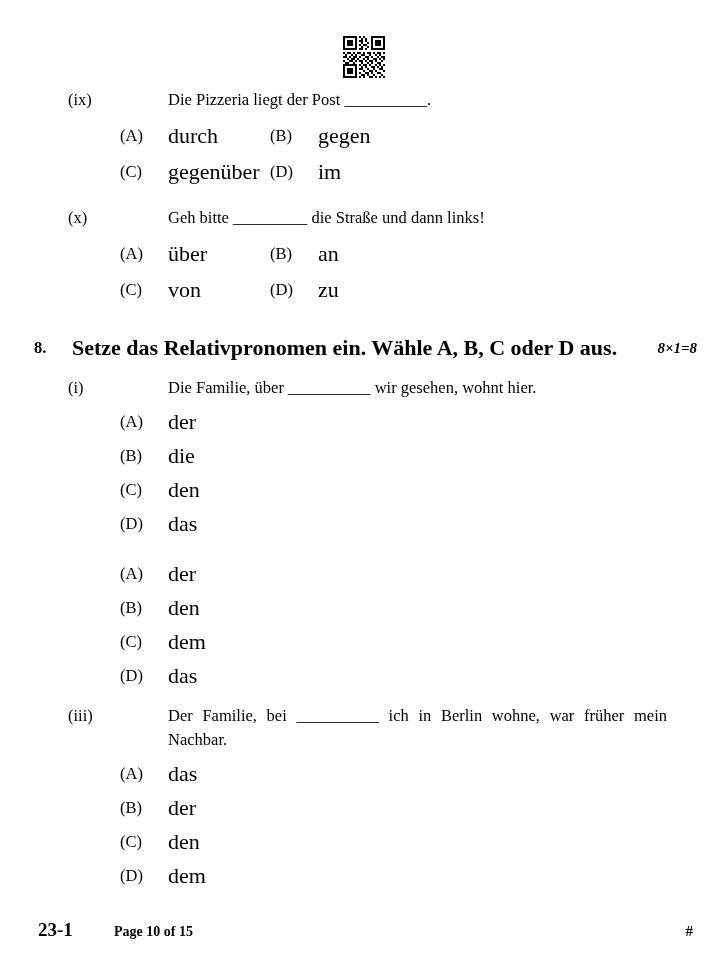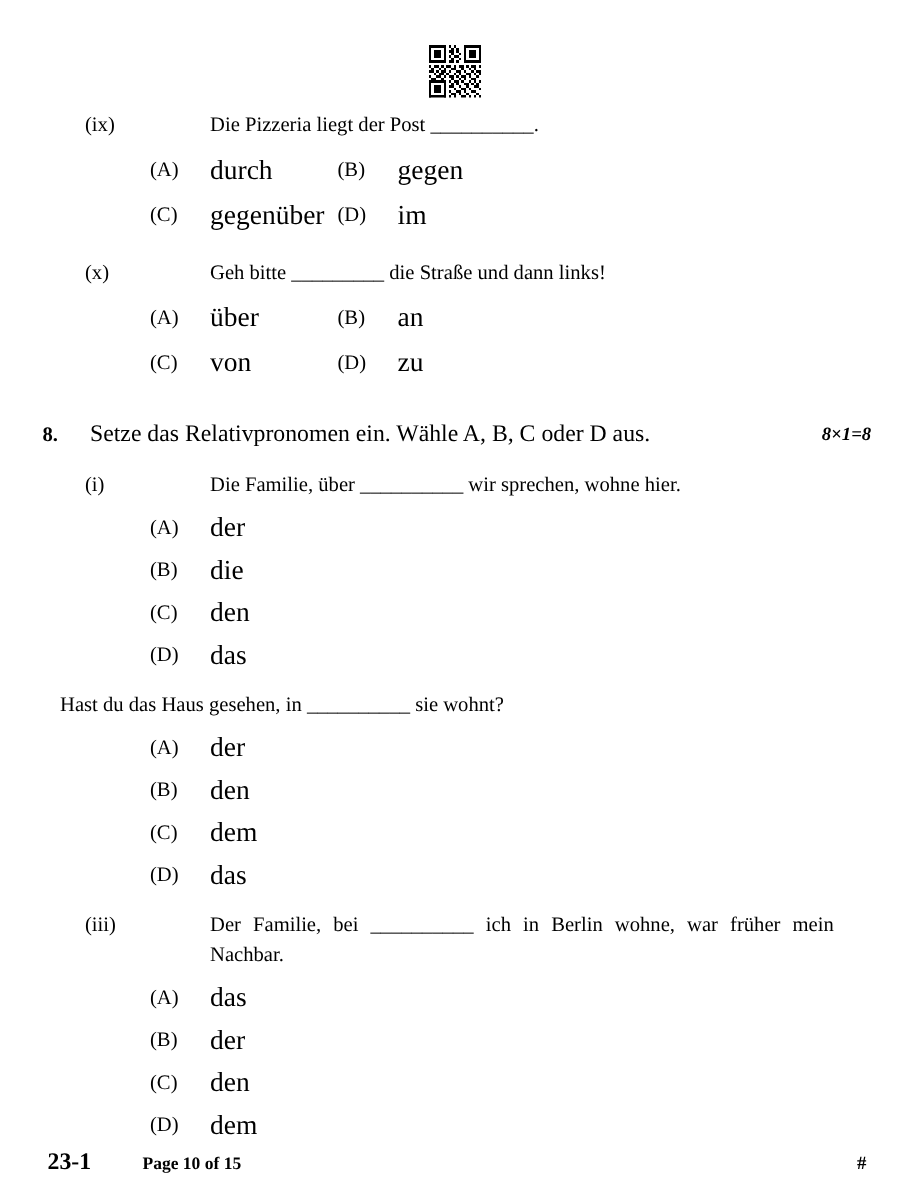--- a/index.html
+++ b/index.html
@@ -117,22 +117,22 @@
     padding-right: 30px;
   }
   .section-num {
     width: 38px;
     min-width: 38px;
     font-weight: bold;
     font-size: 16.5px;
     line-height: 24px;
   }
   .section-title {
-    font-weight: normal;
-    font-size: 19px;
+    font-weight: bold;
+    font-size: 22px;
     line-height: 24px;
     flex: 1;
   }
   .section-marks {
     font-style: italic;
     font-weight: bold;
     font-size: 15px;
     line-height: 24px;
     white-space: nowrap;
   }
@@ -347,21 +347,21 @@
     <div class="section">
       <div class="section-num">8.</div>
       <div class="section-title">Setze das Relativpronomen ein. Wähle A, B, C oder D aus.</div>
       <div class="section-marks">8×1=8</div>
     </div>
 
     <div class="gap-mid"></div>
 
     <div class="q-row">
       <div class="q-label">(i)</div>
-      <div class="q-text">Die Familie, über __________ wir sprechen, wohne hier.</div>
+      <div class="q-text">Die Familie, über __________ wir gesehen, wohnt hier.</div>
     </div>
     <div class="opt-one">
       <span class="opt-key">(A)</span>
       <span class="opt-val">der</span>
     </div>
     <div class="opt-one">
       <span class="opt-key">(B)</span>
       <span class="opt-val">die</span>
     </div>
     <div class="opt-one">
@@ -369,21 +369,20 @@
       <span class="opt-val">den</span>
     </div>
     <div class="opt-one">
       <span class="opt-key">(D)</span>
       <span class="opt-val">das</span>
     </div>
 
     <div class="gap-mid"></div>
 
     <div class="q-row">
-      <div class="q-text">Hast du das Haus gesehen, in __________ sie wohnt?</div>
     </div>
     <div class="opt-one">
       <span class="opt-key">(A)</span>
       <span class="opt-val">der</span>
     </div>
     <div class="opt-one">
       <span class="opt-key">(B)</span>
       <span class="opt-val">den</span>
     </div>
     <div class="opt-one">

